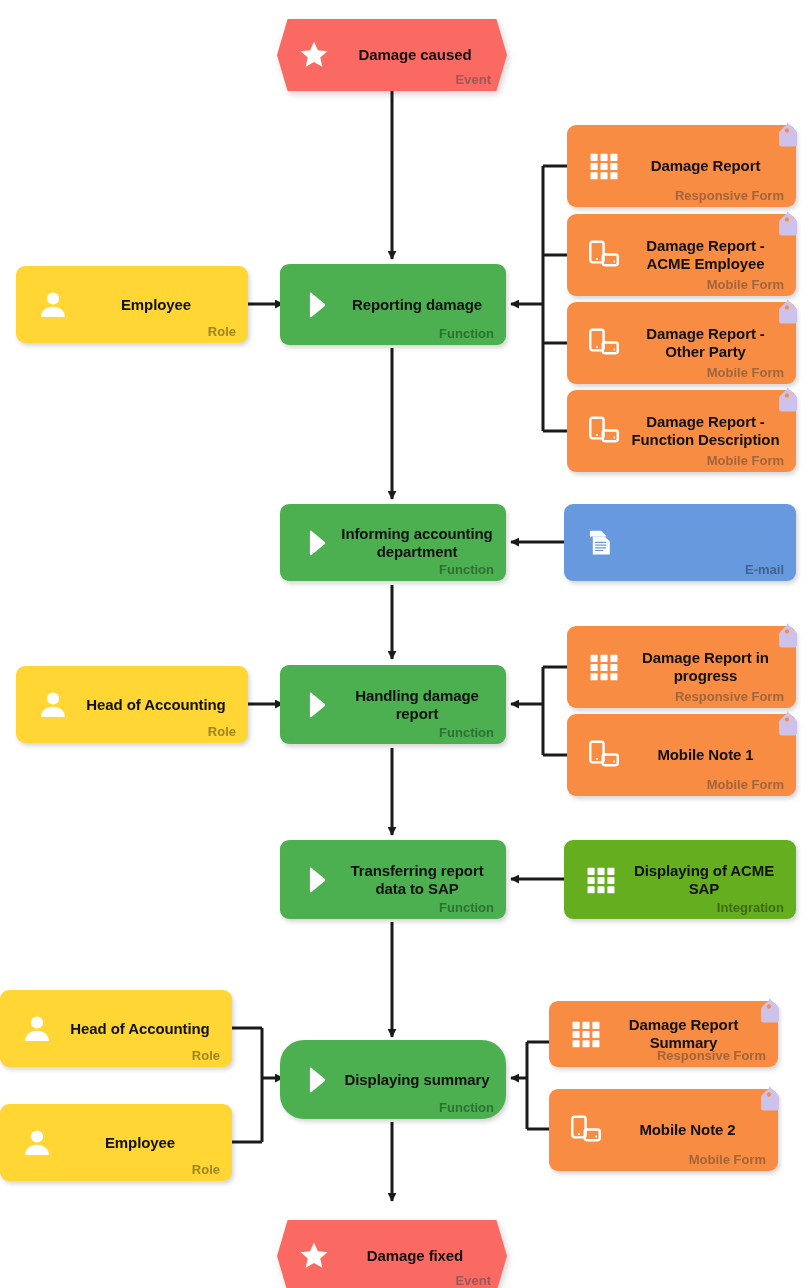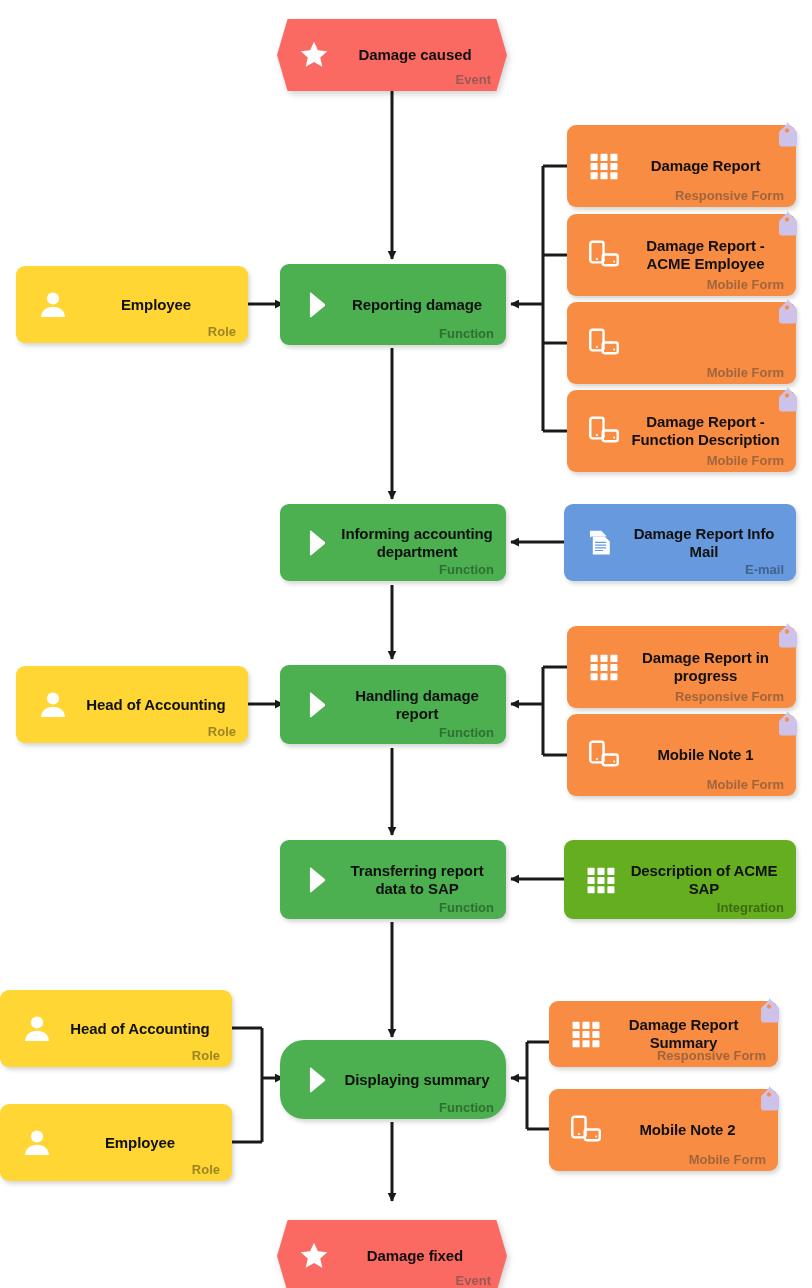--- a/index.html
+++ b/index.html
@@ -236,20 +236,21 @@
       </g>
       <circle cx="7" cy="14.9" r="0.75" fill="#ffffff"></circle>
       <circle cx="19.2" cy="16.6" r="0.7" fill="#ffffff"></circle>
     </svg>
     <svg class="tag" viewBox="0 0 24 24">
       <g transform="rotate(45 12 12)">
         <path fill="#cdc2ea" d="M4 4h9.2c.5 0 1 .2 1.4.6l5.3 5.3c.8.8.8 2 0 2.8l-6.2 6.2c-.8.8-2 .8-2.8 0L5.6 13.6c-.4-.4-.6-.9-.6-1.4V5z"></path>
         <circle cx="8.3" cy="8.3" r="1.5" fill="#f98c43"></circle>
       </g>
     </svg>
+    <div class="title">Damage Report - Other Party</div>
     <div class="kind">Mobile Form</div>
   </div>
 
   <div class="node form" style="left:567px;top:390px;width:229px;height:82px;">
     <svg class="ico" viewBox="0 0 24 24">
       <g fill="none" stroke="#ffffff" stroke-width="1.7">
         <rect x="2.3" y="2.6" width="9.4" height="14.6" rx="1.6"></rect>
         <rect x="11.1" y="11.6" width="10.6" height="7.6" rx="1.5"></rect>
       </g>
       <circle cx="7" cy="14.9" r="0.75" fill="#ffffff"></circle>
@@ -277,21 +278,20 @@
     <svg class="ico" viewBox="0 0 24 24">
       <path fill="#ffffff" d="M6.2 7.4h8.4l3.6 3.6v9.2H6.2z"></path>
       <path fill="#ffffff" d="M4.2 3.4h8.0l3.6 3.6v.4H5.6a1.4 1.4 0 0 0-1.4 1.4z" opacity="0.95"></path>
       <g stroke="#6699dd" stroke-width="0.85" stroke-linecap="round">
         <line x1="8.1" y1="11.6" x2="15.3" y2="11.6"></line>
         <line x1="8.1" y1="13.5" x2="15.3" y2="13.5"></line>
         <line x1="8.1" y1="15.4" x2="15.3" y2="15.4"></line>
         <line x1="8.1" y1="17.3" x2="13.2" y2="17.3"></line>
       </g>
     </svg>
-    <div class="title">Damage Report Info Mail</div>
     <div class="kind">E-mail</div>
   </div>
 
   <div class="node function" style="left:280px;top:665px;width:226px;height:79px;">
     <svg class="ico" viewBox="0 0 24 24">
       <path fill="#ffffff" d="M7 4.2c0-.9.4-1.2 1.1-.7l9.2 7.6c.6.5.6 1.3 0 1.8l-9.2 7.6c-.7.5-1.1.2-1.1-.7z"></path>
     </svg>
     <div class="title">Handling damage report</div>
     <div class="kind">Function</div>
   </div>
@@ -363,21 +363,21 @@
         <rect x="9.5" y="3.4" width="5" height="5" rx="0.6"></rect>
         <rect x="16.5" y="3.4" width="5" height="5" rx="0.6"></rect>
         <rect x="2.5" y="9.9" width="5" height="5" rx="0.6"></rect>
         <rect x="9.5" y="9.9" width="5" height="5" rx="0.6"></rect>
         <rect x="16.5" y="9.9" width="5" height="5" rx="0.6"></rect>
         <rect x="2.5" y="16.4" width="5" height="5" rx="0.6"></rect>
         <rect x="9.5" y="16.4" width="5" height="5" rx="0.6"></rect>
         <rect x="16.5" y="16.4" width="5" height="5" rx="0.6"></rect>
       </g>
     </svg>
-    <div class="title">Description of ACME SAP</div>
+    <div class="title">Displaying of ACME SAP</div>
     <div class="kind">Integration</div>
   </div>
 
   <div class="node function" style="left:280px;top:1040px;width:226px;height:79px;border-radius:24px;">
     <svg class="ico" viewBox="0 0 24 24">
       <path fill="#ffffff" d="M7 4.2c0-.9.4-1.2 1.1-.7l9.2 7.6c.6.5.6 1.3 0 1.8l-9.2 7.6c-.7.5-1.1.2-1.1-.7z"></path>
     </svg>
     <div class="title">Displaying summary</div>
     <div class="kind">Function</div>
   </div>

